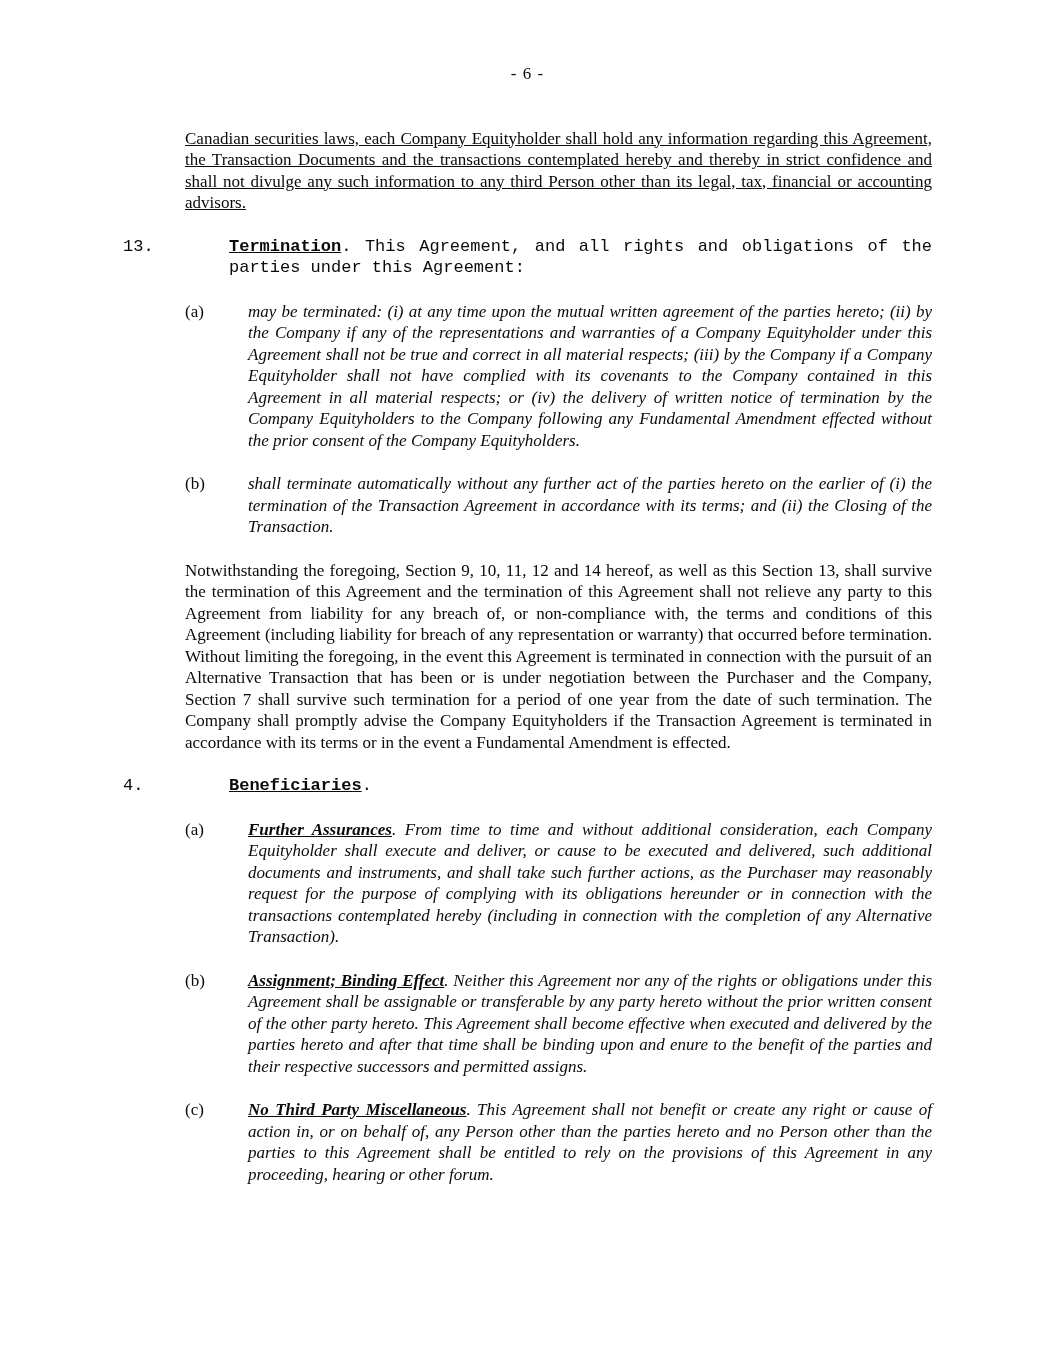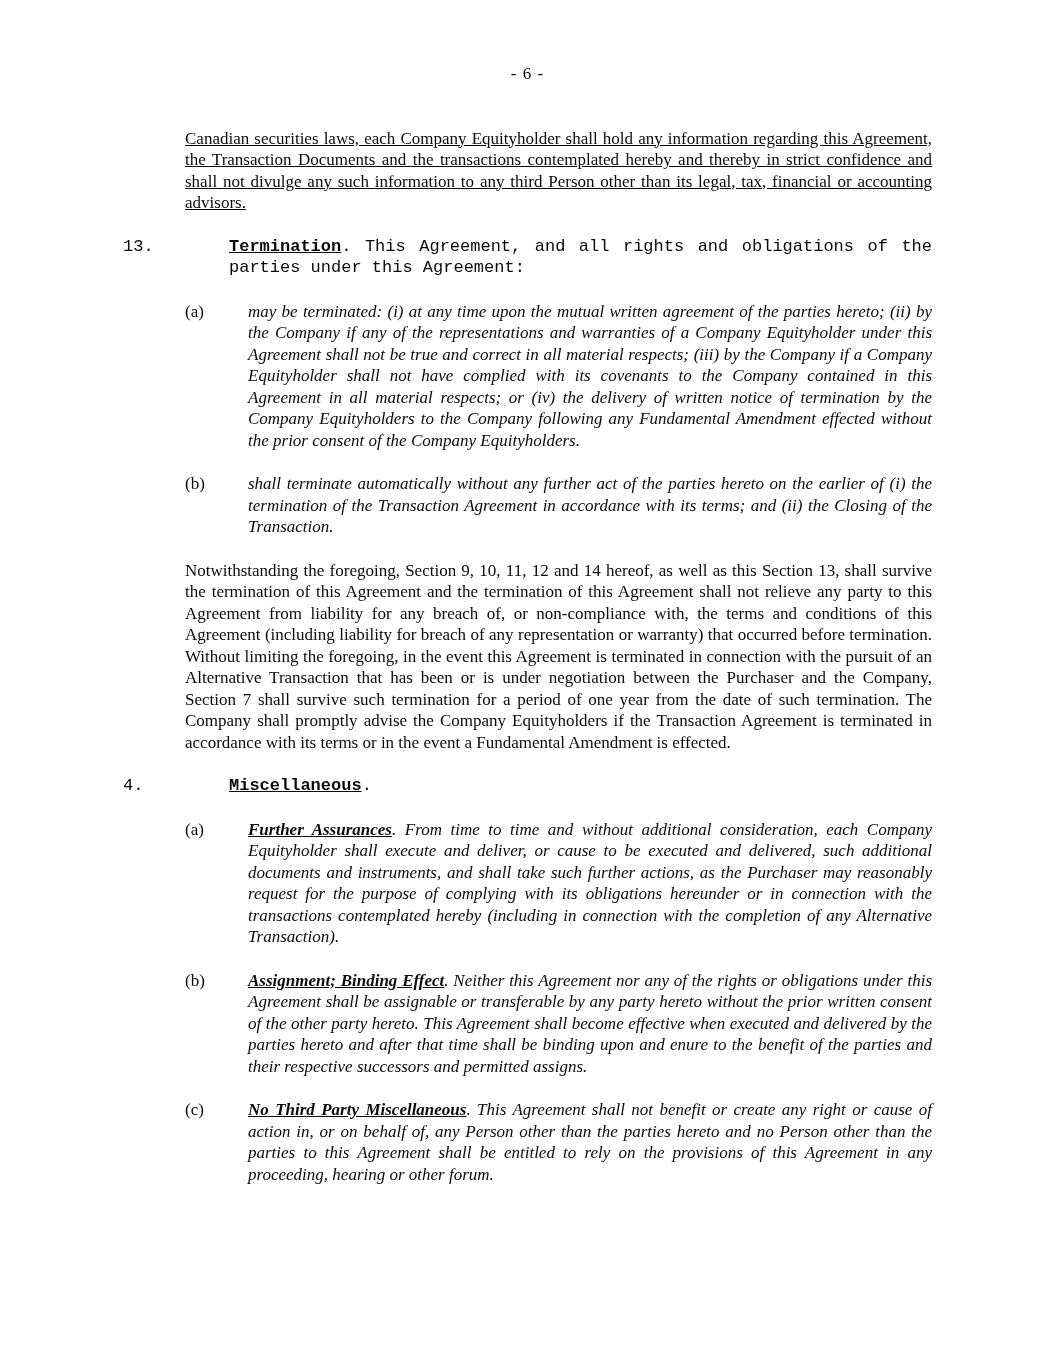--- a/index.html
+++ b/index.html
@@ -88,21 +88,21 @@
 
   <div class="item-row">
     <div class="item-label">(b)</div>
     <div class="item-body">shall terminate automatically without any further act of the parties hereto on the earlier of (i) the termination of the Transaction Agreement in accordance with its terms; and (ii) the Closing of the Transaction.</div>
   </div>
 
   <p class="trailing-para">Notwithstanding the foregoing, Section 9, 10, 11, 12 and 14 hereof, as well as this Section 13, shall survive the termination of this Agreement and the termination of this Agreement shall not relieve any party to this Agreement from liability for any breach of, or non-compliance with, the terms and conditions of this Agreement (including liability for breach of any representation or warranty) that occurred before termination. Without limiting the foregoing, in the event this Agreement is terminated in connection with the pursuit of an Alternative Transaction that has been or is under negotiation between the Purchaser and the Company, Section 7 shall survive such termination for a period of one year from the date of such termination. The Company shall promptly advise the Company Equityholders if the Transaction Agreement is terminated in accordance with its terms or in the event a Fundamental Amendment is effected.</p>
 
   <div class="section-row">
     <div class="sec-num">4.</div>
-    <div class="sec-body"><span class="heading">Miscellaneous</span><span>.</span></div>
+    <div class="sec-body"><span class="heading">Beneficiaries</span><span>.</span></div>
   </div>
 
   <div class="item-row">
     <div class="item-label">(a)</div>
     <div class="item-body"><span class="heading">Further Assurances</span><span>. From time to time and without additional consideration, each Company Equityholder shall execute and deliver, or cause to be executed and delivered, such additional documents and instruments, and shall take such further actions, as the Purchaser may reasonably request for the purpose of complying with its obligations hereunder or in connection with the transactions contemplated hereby (including in connection with the completion of any Alternative Transaction).</span></div>
   </div>
 
   <div class="item-row">
     <div class="item-label">(b)</div>
     <div class="item-body"><span class="heading">Assignment; Binding Effect</span><span>. Neither this Agreement nor any of the rights or obligations under this Agreement shall be assignable or transferable by any party hereto without the prior written consent of the other party hereto. This Agreement shall become effective when executed and delivered by the parties hereto and after that time shall be binding upon and enure to the benefit of the parties and their respective successors and permitted assigns.</span></div>

